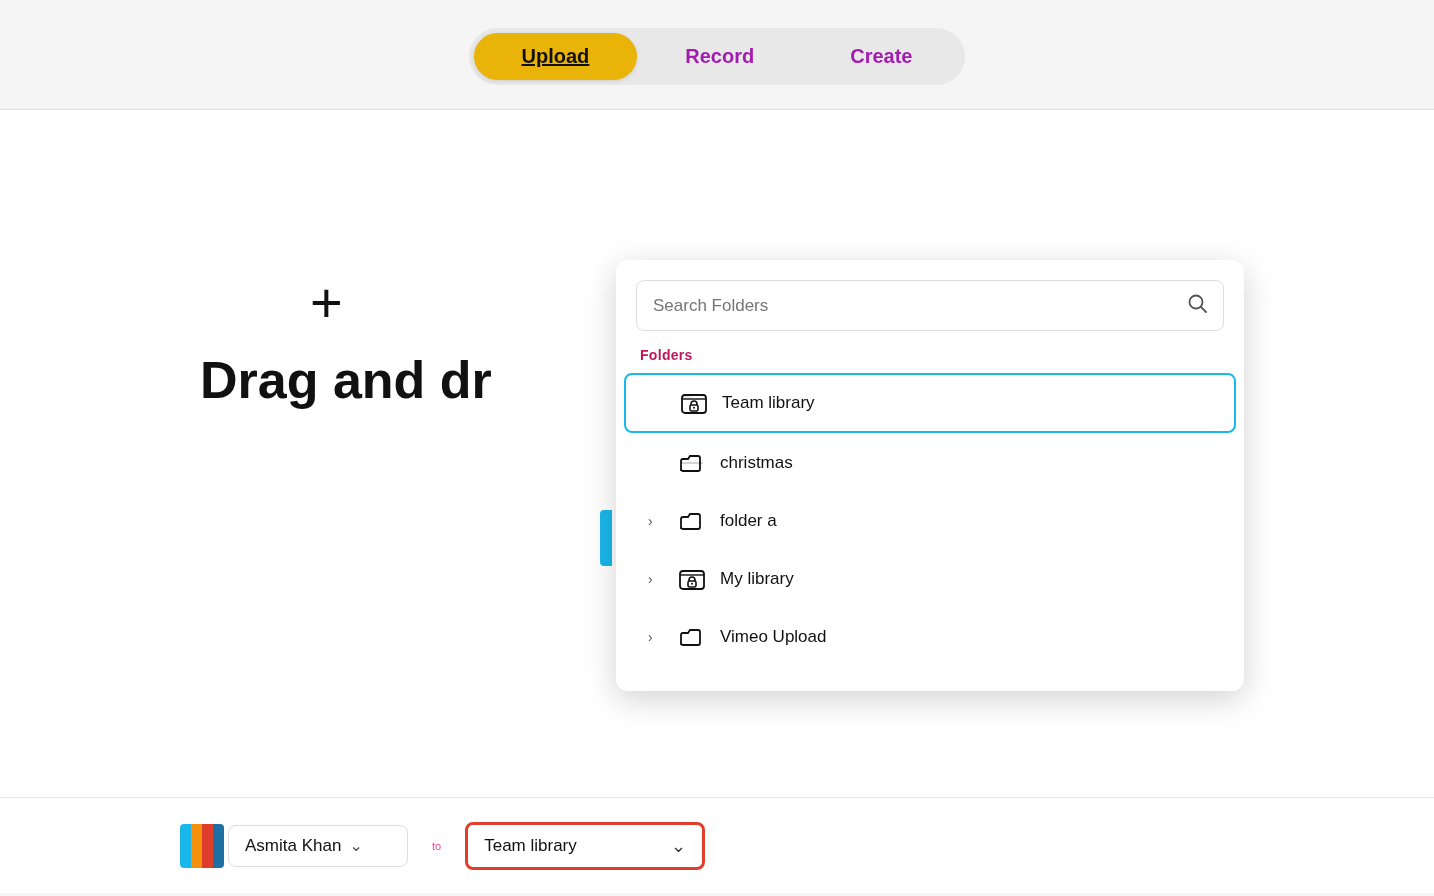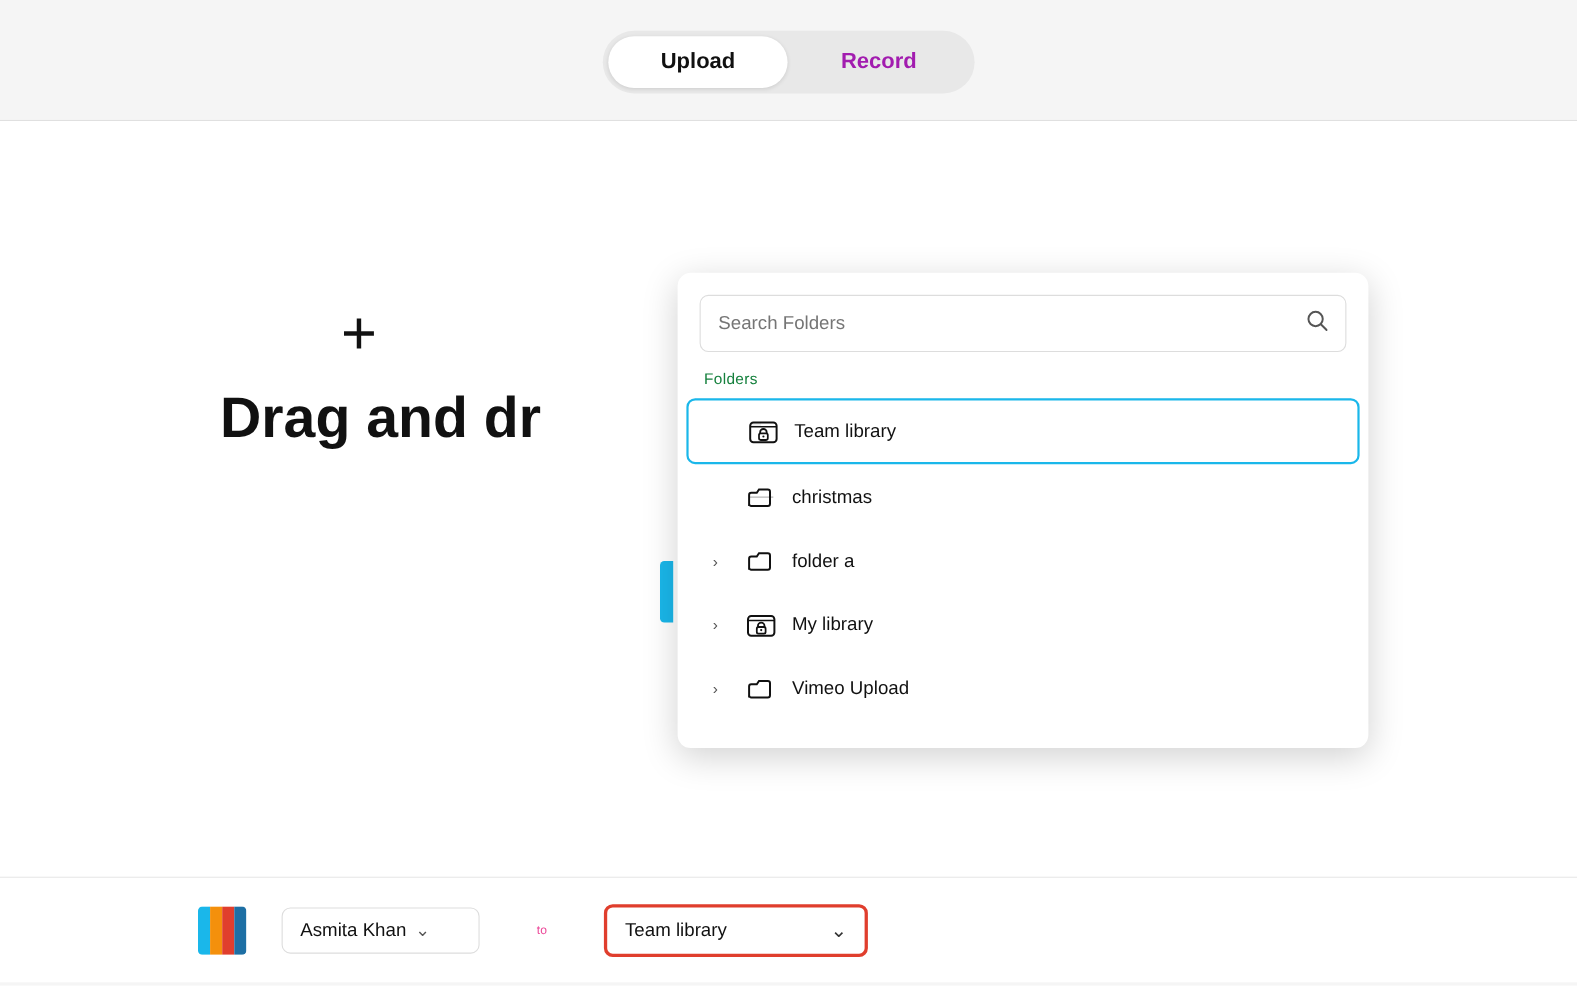--- a/index.html
+++ b/index.html
@@ -34,23 +34,24 @@
       font-size: 20px;
       font-weight: 600;
       cursor: pointer;
       color: #a21caf;
       background: transparent;
       border: none;
       white-space: nowrap;
     }
 
     .nav-tab.active {
-      background: #ffffff;
+      background: #eab308;
       color: #111;
       box-shadow: 0 1px 4px rgba(0,0,0,0.12);
+      text-decoration: underline;
     }
 
     
     .main-area {
       position: relative;
       background: #fff;
       margin: 0;
       width: 100%;
       height: calc(896px - 112px);
       border-top: 1px solid #e0e0e0;
@@ -93,21 +94,21 @@
       position: absolute;
       bottom: 0;
       left: 0;
       right: 0;
       height: 96px;
       background: #fff;
       border-top: 1px solid #e8e8e8;
       display: flex;
       align-items: center;
       padding: 0 180px;
-      gap: 32px;
+      gap: 4px;
     }
 
     .user-avatar {
       display: flex;
       align-items: center;
       gap: 0;
       width: 44px;
       height: 44px;
       border-radius: 4px;
       overflow: hidden;
@@ -160,21 +161,21 @@
     }
 
     .chevron-down {
       font-size: 18px;
       color: #333;
     }
 
     
     .dropdown-panel {
       position: absolute;
-      top: 138px;
+      top: 150px;
       left: 616px;
       width: 628px;
       background: #fff;
       border-radius: 12px;
       box-shadow: 0 8px 32px rgba(0,0,0,0.18);
       padding: 20px 0 24px;
       z-index: 100;
     }
 
     .search-bar {
@@ -196,23 +197,23 @@
       background: transparent;
     }
 
     .search-icon-svg {
       color: #555;
       font-size: 20px;
     }
 
     .folders-label {
       font-size: 14px;
-      color: #15803d;
+      color: #be185d;
       padding: 0 24px 10px;
-      font-weight: 400;
+      font-weight: 700;
       letter-spacing: 0.3px;
     }
 
     .folder-item {
       display: flex;
       align-items: center;
       gap: 14px;
       padding: 14px 24px;
       cursor: pointer;
       border-radius: 8px;
@@ -248,20 +249,21 @@
       font-weight: 500;
     }
   </style>
 </head>
 <body>
 
 <div class="top-nav">
   <div class="nav-tabs">
     <button class="nav-tab active">Upload</button>
     <button class="nav-tab">Record</button>
+    <button class="nav-tab">Create</button>
   </div>
 </div>
 
 <div class="main-area">
 
   <div class="plus-icon">+</div>
 
   <div class="drag-text">Drag and dr</div>
 
   <div class="blue-btn-partial"></div>

